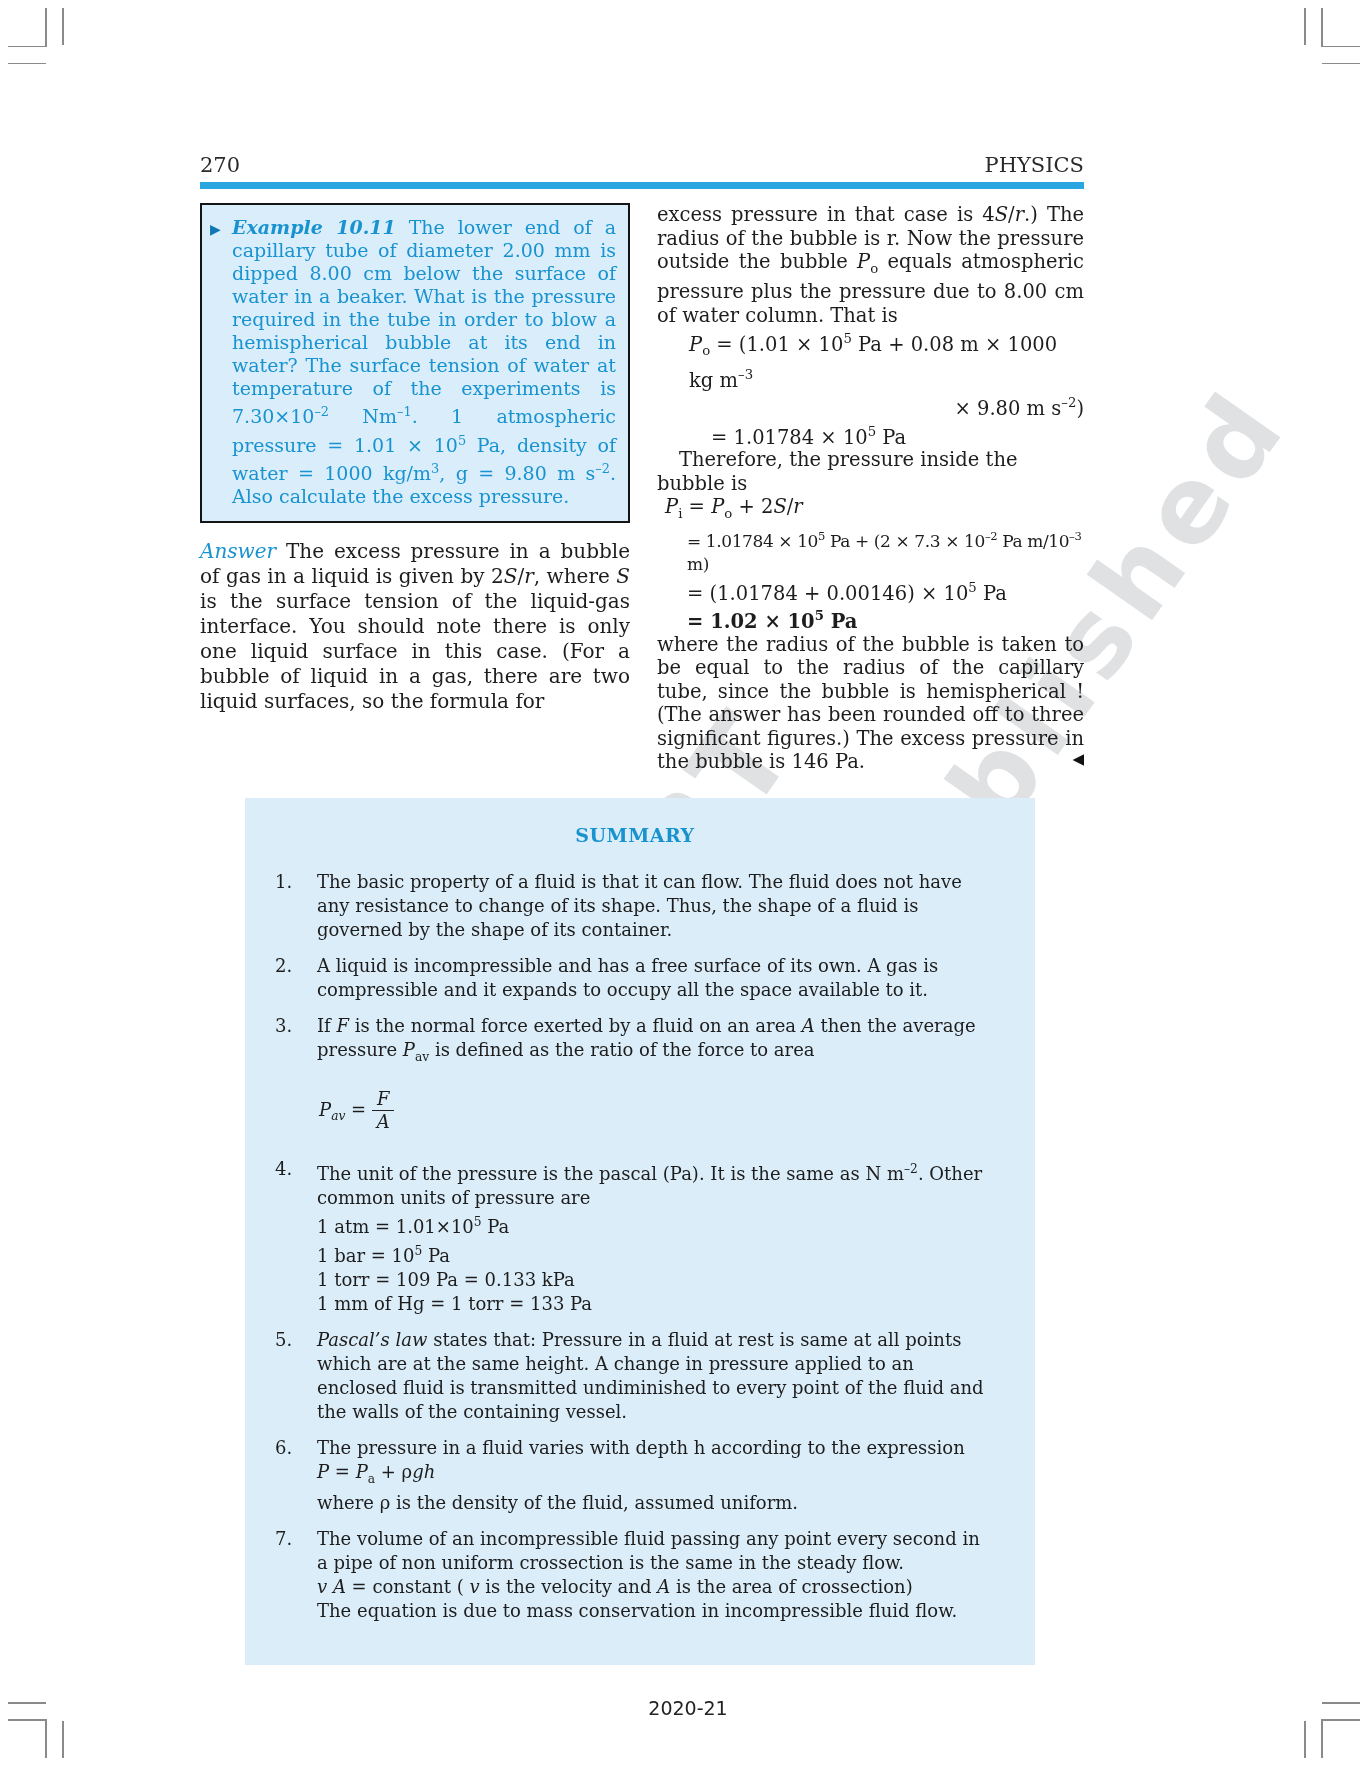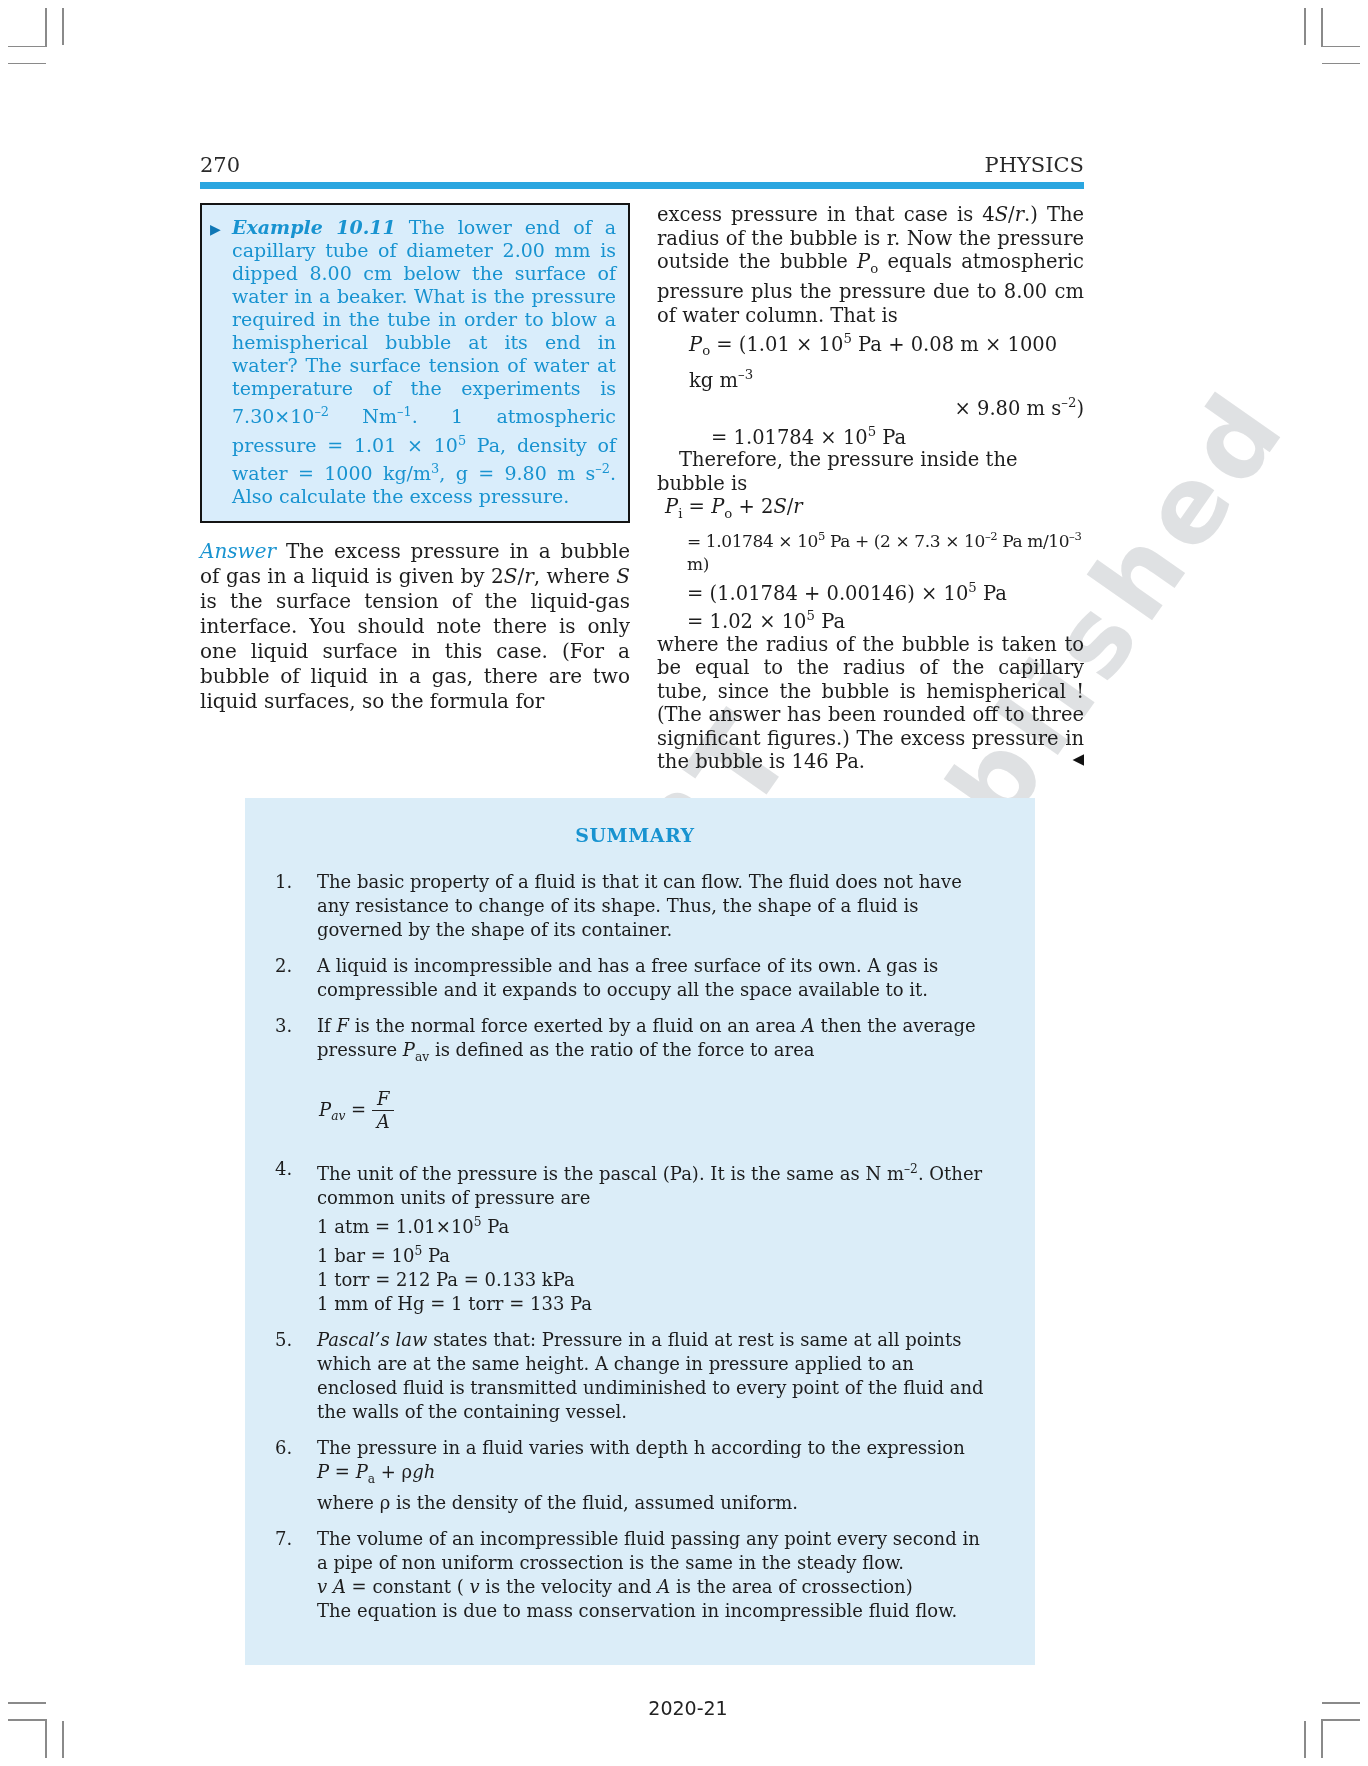--- a/index.html
+++ b/index.html
@@ -30,21 +30,21 @@
   .answer-label{color:#1893d0;font-weight:normal;font-style:italic;}
   p.just{margin:0;text-align:justify;}
   .eq{line-height:23px;}
   .eq-po{padding-left:32px;}
   .eq-po2{text-align:right;}
   .eq-res{padding-left:54px;}
   .therefore{margin:0;text-indent:22px;}
   .eq-pi{padding-left:8px;}
   .eq-long{padding-left:30px;font-size:17px;letter-spacing:-0.4px;}
   .eq-sum{padding-left:30px;}
-  .eq-fin{padding-left:30px;}
+  .eq-fin{padding-left:30px;font-weight:bold;}
   .para3-wrap{position:relative;margin:0;}
   .end-marker{position:absolute;right:0;bottom:2px;font-size:15px;color:#111;}
   sub{font-size:0.68em;}
   sup{font-size:0.68em;}
   
   .summary{box-sizing:border-box;margin:24px 0 0 45px;width:790px;background:#dbedf8;
            padding:24px 40px 30px 30px;}
   .summary h2{text-align:center;color:#1893d0;font-size:19px;margin:2px 0 24px 0;
               letter-spacing:0.5px;font-weight:bold;font-family:"DejaVu Serif",serif;}
   .sum-item{display:flex;margin-bottom:12px;font-size:18px;line-height:24px;}
@@ -149,21 +149,21 @@
           </div>
         </div>
       </div>
 
       <div class="sum-item">
         <span class="sum-num">4.</span>
         <div class="sum-body">
           <span><span>The unit of the pressure is the pascal (Pa). It is the same as N m</span><sup>–2</sup><span>. Other common units of pressure are</span></span>
           <div><span>1 atm = 1.01×10</span><sup>5</sup><span> Pa</span></div>
           <div><span>1 bar = 10</span><sup>5</sup><span> Pa</span></div>
-          <div><span>1 torr = 212 Pa = 0.133 kPa</span></div>
+          <div><span>1 torr = 109 Pa = 0.133 kPa</span></div>
           <div><span>1 mm of Hg = 1 torr = 133 Pa</span></div>
         </div>
       </div>
 
       <div class="sum-item">
         <span class="sum-num">5.</span>
         <div class="sum-body"><span style="font-style: italic;">Pascal’s law</span><span> states that: Pressure in a fluid at rest is same at all points which are at the same height. A change in pressure applied to an enclosed fluid is transmitted undiminished to every point of the fluid and the walls of the containing vessel.</span></div>
       </div>
 
       <div class="sum-item">

